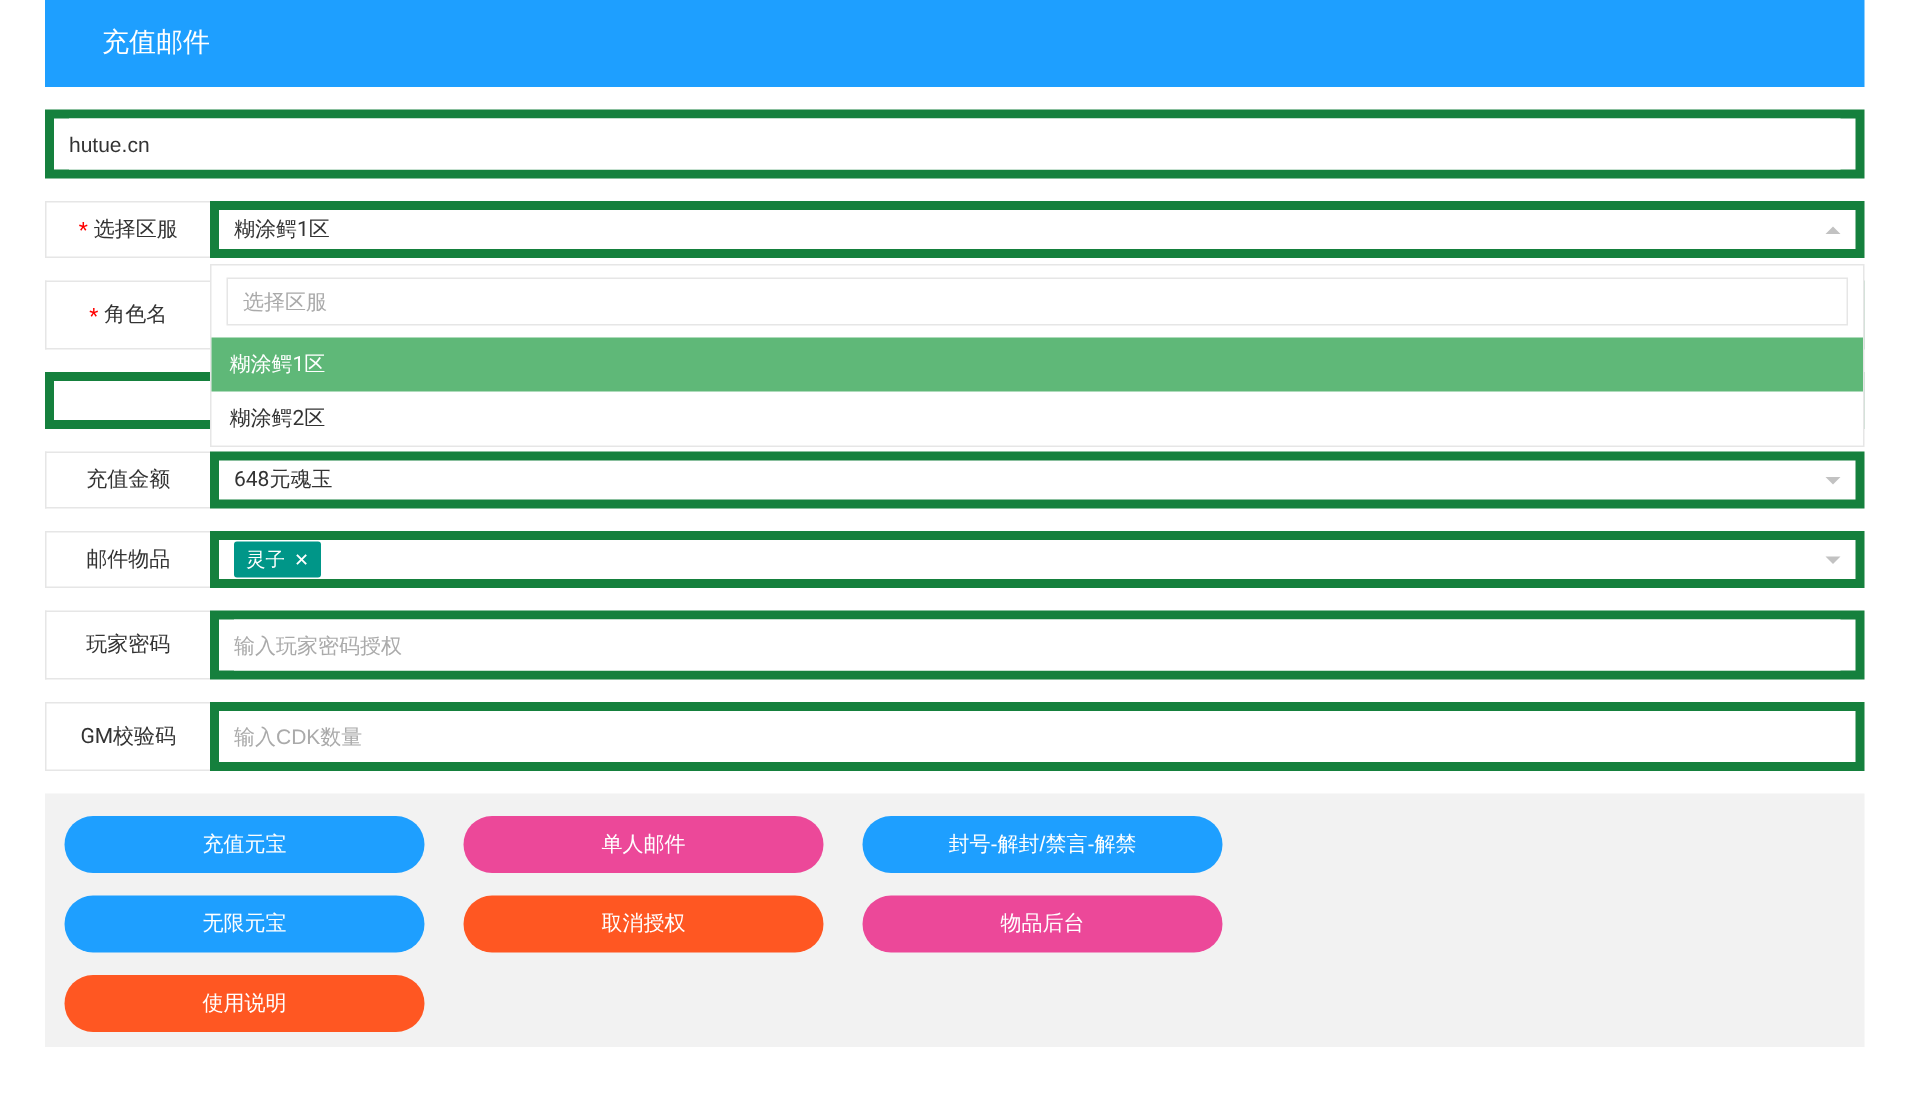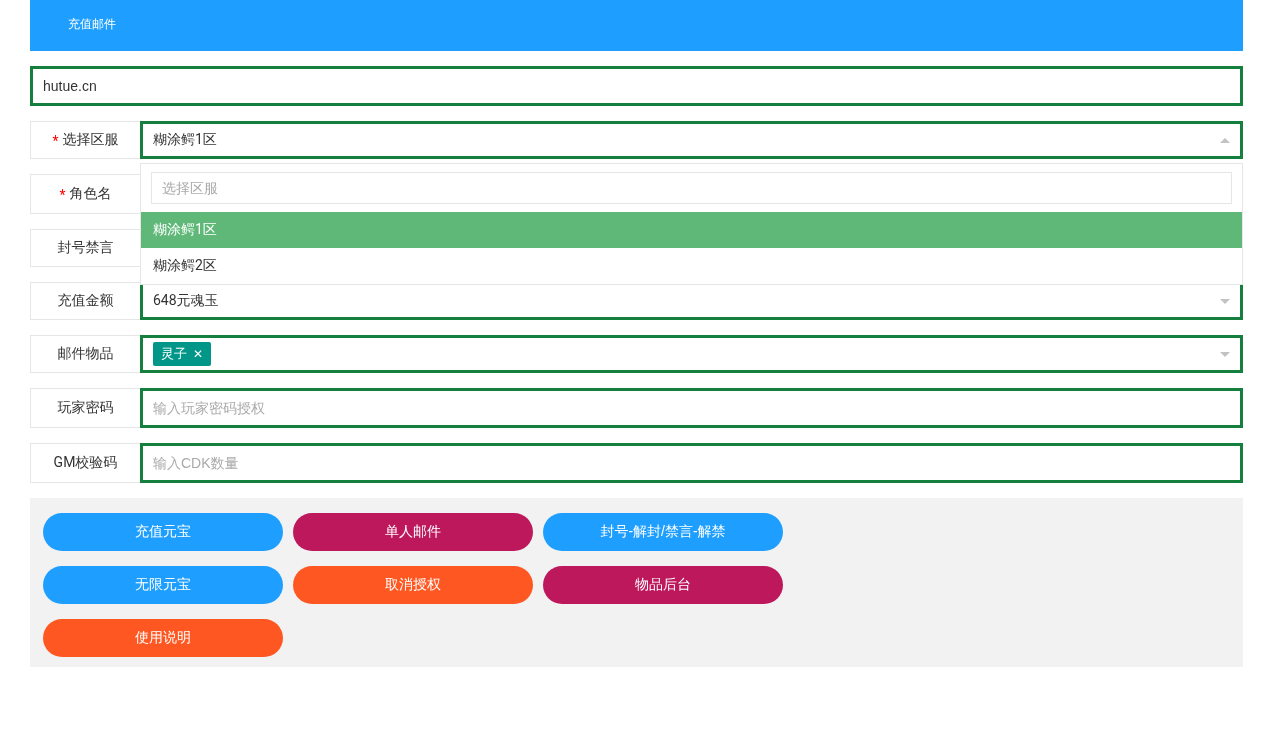--- a/index.html
+++ b/index.html
@@ -7,21 +7,21 @@
       font-family: -apple-system, BlinkMacSystemFont, "Segoe UI", Roboto, "Helvetica Neue", Arial, sans-serif;
       font-size: 14px;
       color: #333;
       background: #fff;
     }
     .container { padding: 0 30px 30px 30px; }
     .header-bar {
       background: #1E9FFF;
       color: #fff;
       padding: 16px 18px 18px 38px;
-      font-size: 12px;
+      font-size: 18px;
       border-radius: 0;
     }
     .form-row {
       display: flex;
       margin-top: 15px;
       position: relative;
     }
     .form-label {
       width: 110px;
       border: 1px solid #e6e6e6;
@@ -37,21 +37,21 @@
     }
     .form-label.required::before {
       content: "*";
       color: red;
       margin-right: 4px;
       position: relative;
       top: 1px;
     }
     .form-input-wrap {
       flex: 1;
-      border: 3px solid #15803d;
+      border: 6px solid #15803d;
       background: #fff;
       display: flex;
       align-items: center;
       padding: 0 10px;
       position: relative;
       min-height: 38px;
     }
     .form-input {
       border: none;
       outline: none;
@@ -112,38 +112,38 @@
       cursor: pointer;
       line-height: 1;
     }
     .button-section {
       margin-top: 15px;
       background: #f2f2f2;
       padding: 15px 13px 10px 13px;
     }
     .button-row {
       display: flex;
-      gap: 10px;
+      gap: 26px;
       margin-bottom: 15px;
     }
     .button-row:last-child { margin-bottom: 0; }
     .btn {
       width: 240px;
       height: 38px;
       border: none;
       border-radius: 19px;
       color: #fff;
       font-size: 14px;
       cursor: pointer;
       display: flex;
       align-items: center;
       justify-content: center;
     }
     .btn-blue { background: #1E9FFF; }
-    .btn-yellow { background: #be185d; }
+    .btn-yellow { background: #ec4899; }
     .btn-orange { background: #FF5722; }
   </style>
 </head>
 <body>
 
 <div class="container">
   <div class="header-bar">
     <span>充值邮件</span>
   </div>
 
@@ -169,21 +169,20 @@
   </div>
 
   <div class="form-row">
     <div class="form-label required">角色名</div>
     <div class="form-input-wrap">
       <input class="form-input" type="text" style="">
     </div>
   </div>
 
   <div class="form-row">
-    <div class="form-label">封号禁言</div>
     <div class="form-input-wrap">
       <span class="select-text"></span>
       <span class="select-caret caret-down"></span>
     </div>
   </div>
 
   <div class="form-row">
     <div class="form-label">充值金额</div>
     <div class="form-input-wrap">
       <span class="select-text">648元魂玉</span>

